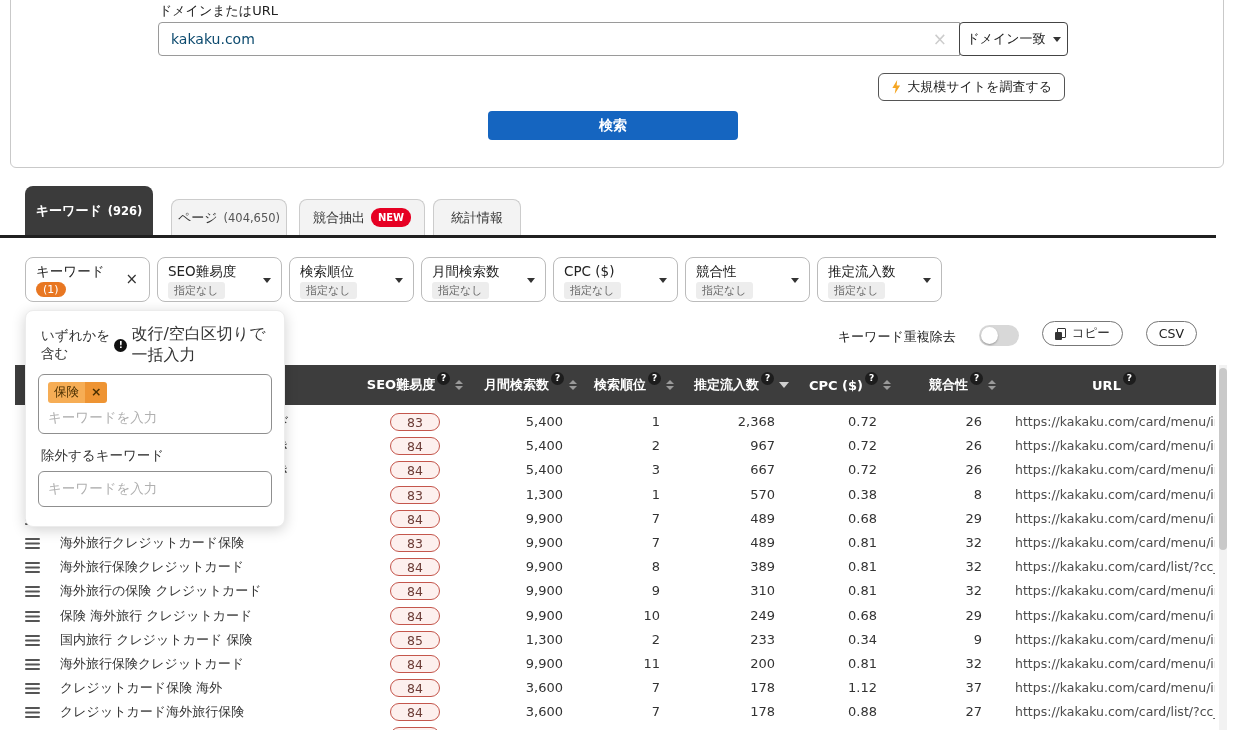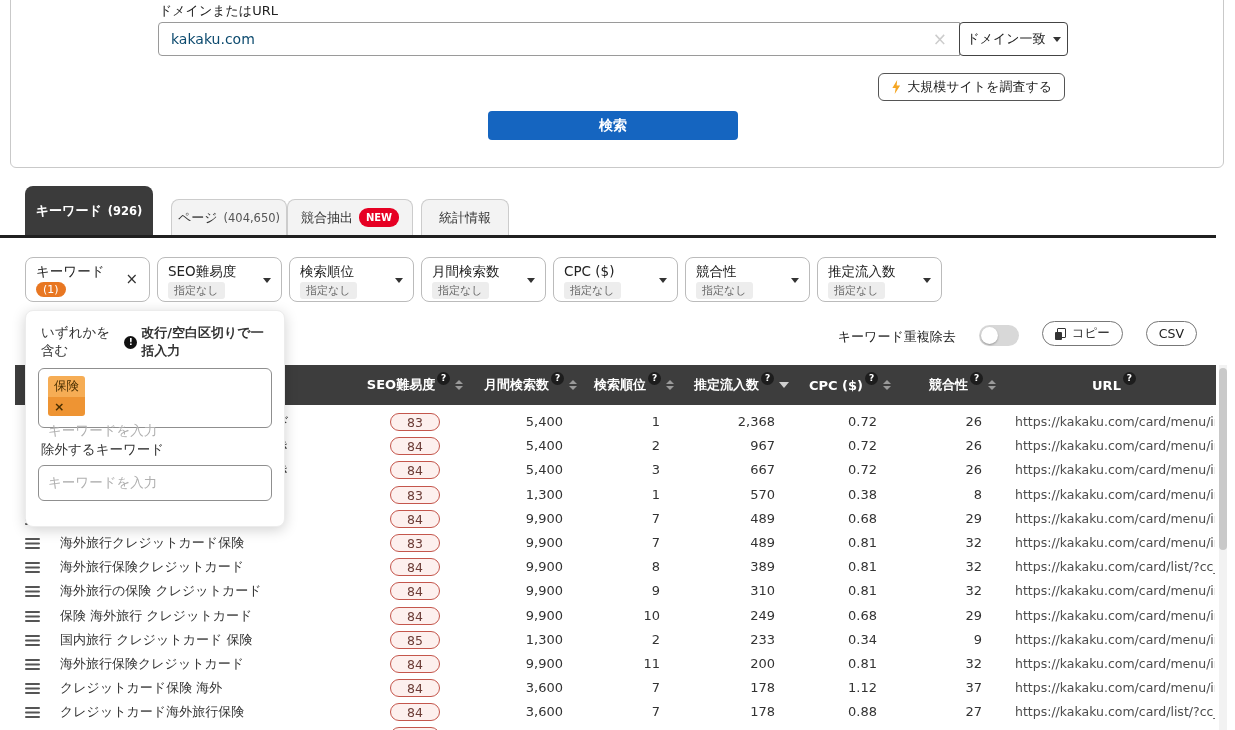--- a/index.html
+++ b/index.html
@@ -30,21 +30,21 @@
   .search-btn { position:absolute; left:477px; top:118px; width:250px; height:29px;
     background:#1565c0; color:#fff; border:none; border-radius:4px; font-size:14px;
     font-weight:bold; font-family:inherit; cursor:pointer; }
   
   .tabs { position:absolute; left:25px; top:186px; height:49px; display:flex; align-items:flex-end; }
   .tab { display:flex; align-items:center; justify-content:center; gap:6px;
     border-radius:8px 8px 0 0; cursor:pointer; font-size:13px; }
   .tab.active { width:128px; height:49px; background:#3b3b3b; color:#fff; font-weight:bold; }
   .tab.inactive { height:36px; background:#f3f3f3; border:1px solid #ccc; border-bottom:none; color:#333; }
   .tab-pages { width:116px; margin-left:18px; }
-  .tab-comp { width:126px; margin-left:0; }
+  .tab-comp { width:126px; margin-left:12px; }
   .tab-stats { width:88px; margin-left:8px; }
   .tab .cnt { font-size:11.5px; }
   .tab.inactive .cnt { color:#555; }
   .new-badge { background:#e60023; color:#fff; font-size:10px; font-weight:bold;
     padding:4px 7px; border-radius:9px; }
   .tab-underline { position:absolute; left:0; top:235px; width:1216px; height:3px; background:#202020; }
   
   .filters { position:absolute; left:25px; top:257px; display:flex; gap:7px; }
   .filters-rest { display:contents; }
   .filter { position:relative; width:125px; height:45px; border:1px solid #bbb; border-radius:8px; background:#fff; cursor:pointer; }
@@ -55,23 +55,23 @@
     font-size:11px; padding:1px 7px; border-radius:9px; }
   .f-caret { position:absolute; right:10px; top:20px; }
   .f-x { position:absolute; right:11px; top:12px; font-size:15px; color:#333; cursor:pointer; }
   
   .popup { position:absolute; left:25px; top:310px; width:260px; height:217px; background:#fff;
     border:1px solid #ececec; border-radius:8px; box-shadow:0 3px 14px rgba(0,0,0,0.18); z-index:20; }
   .p-row1 { display:flex; align-items:center; gap:4px; padding:13px 10px 0 15px; }
   .p-title { font-size:13.5px; color:#333; margin-right:auto; }
   .p-info { width:13px; height:13px; border-radius:50%; background:#111; color:#fff;
     font-size:9px; font-weight:bold; text-align:center; line-height:13px; flex:none; }
-  .p-hint { font-size:13px; color:#333;font-weight:bold; }
+  .p-hint { font-size:16px; color:#333; }
   .p-include { margin:8px 12px 0 12px; height:60px; border:1px solid #8f8f8f; border-radius:6px; padding:6px 9px; }
-  .p-tag { display:inline-flex; border-radius:3px; overflow:hidden; font-size:12.5px; color:#4a2f00;flex-direction:column; }
+  .p-tag { display:inline-flex; border-radius:3px; overflow:hidden; font-size:12.5px; color:#4a2f00; }
   .p-tag-txt { background:#f6ad55; padding:2px 6px; }
   .p-tag-x { background:#ee9433; padding:2px 6px; font-weight:bold; cursor:pointer; }
   .p-ph { margin-top:6px; color:#b0b0b0; font-size:13.5px; }
   .p-title2 { margin:13px 0 0 15px; font-size:13.5px; color:#333; }
   .p-exclude { margin:6px 12px 0 12px; height:36px; border:1px solid #8f8f8f; border-radius:6px;
     display:flex; align-items:center; padding:0 9px; color:#b0b0b0; font-size:13.5px; }
   .p-confirm { display:block; margin:12px 12px 0 12px; width:236px; height:33px; background:#3f4043;
     color:#fff; border:none; border-radius:6px; font-size:14px; font-family:inherit; cursor:pointer; }
   
   .tcontrols { position:absolute; right:38px; top:321px; display:flex; align-items:flex-end; gap:23px; }

